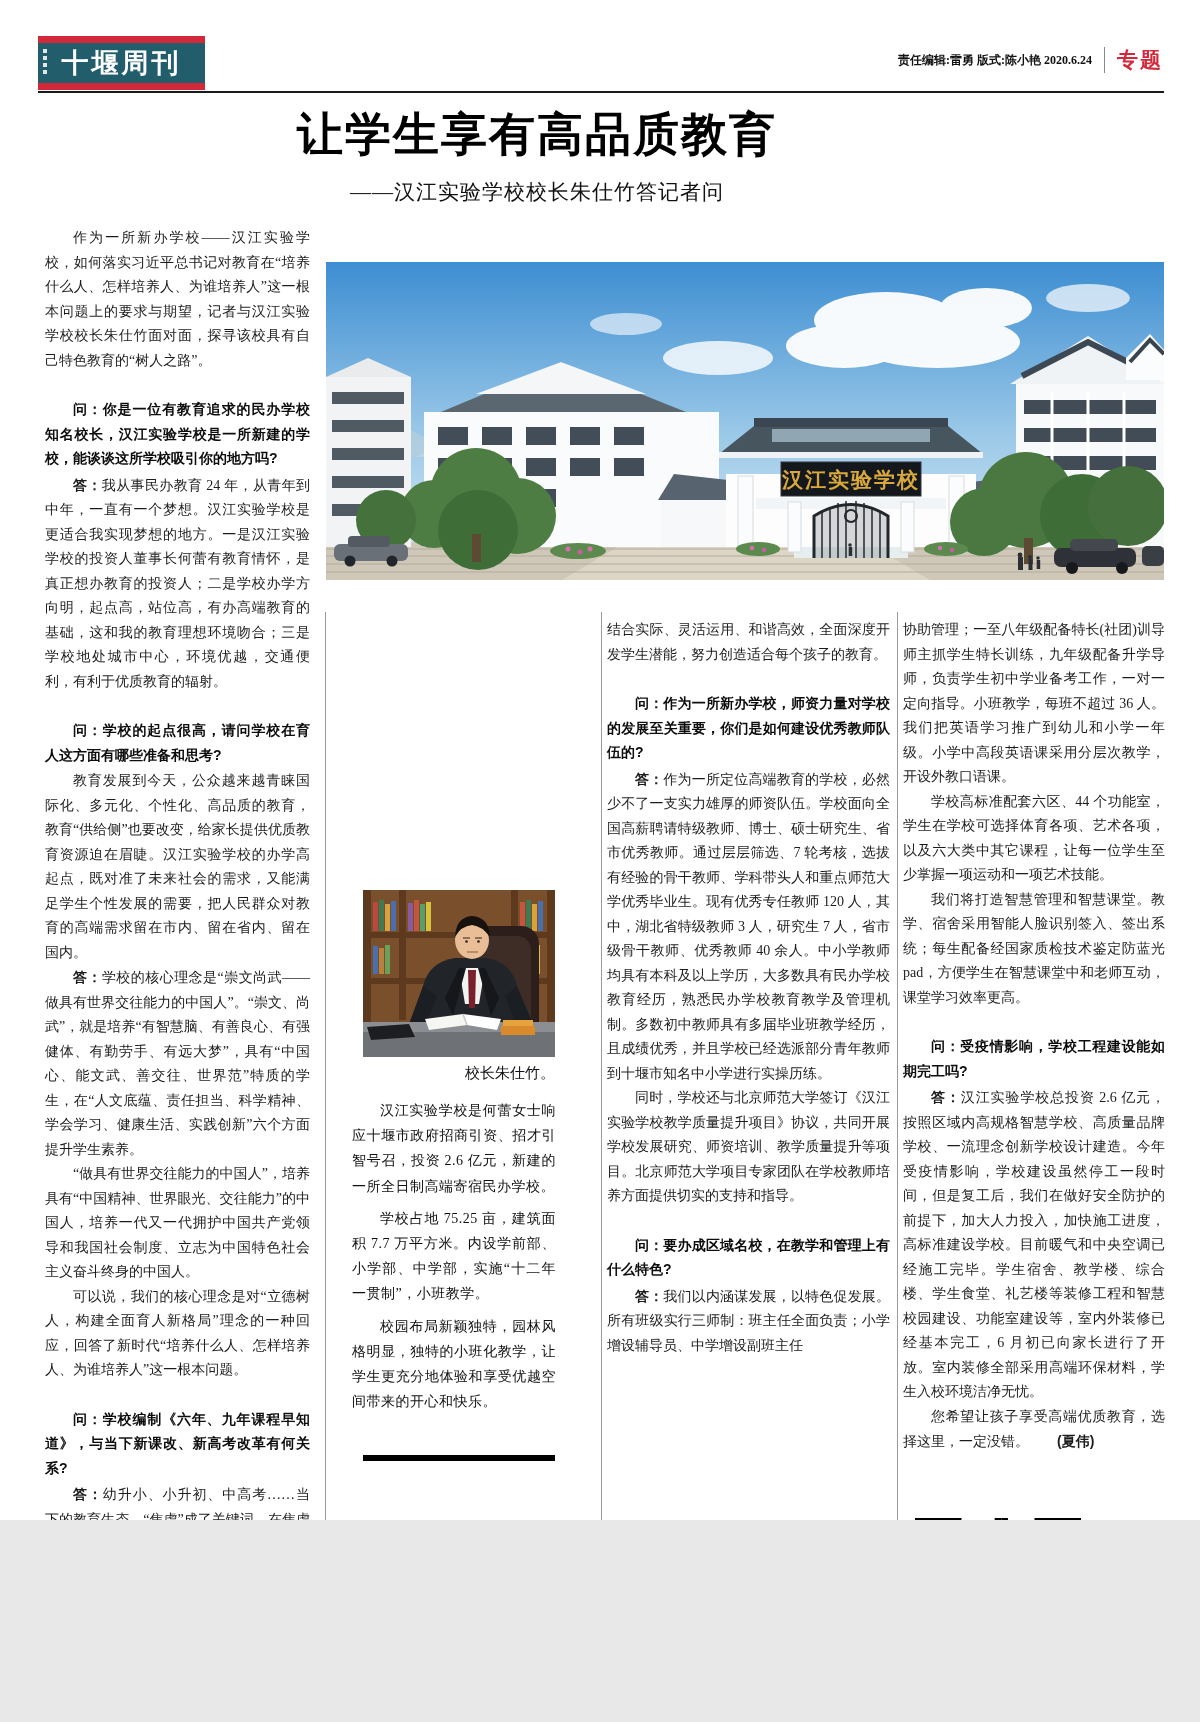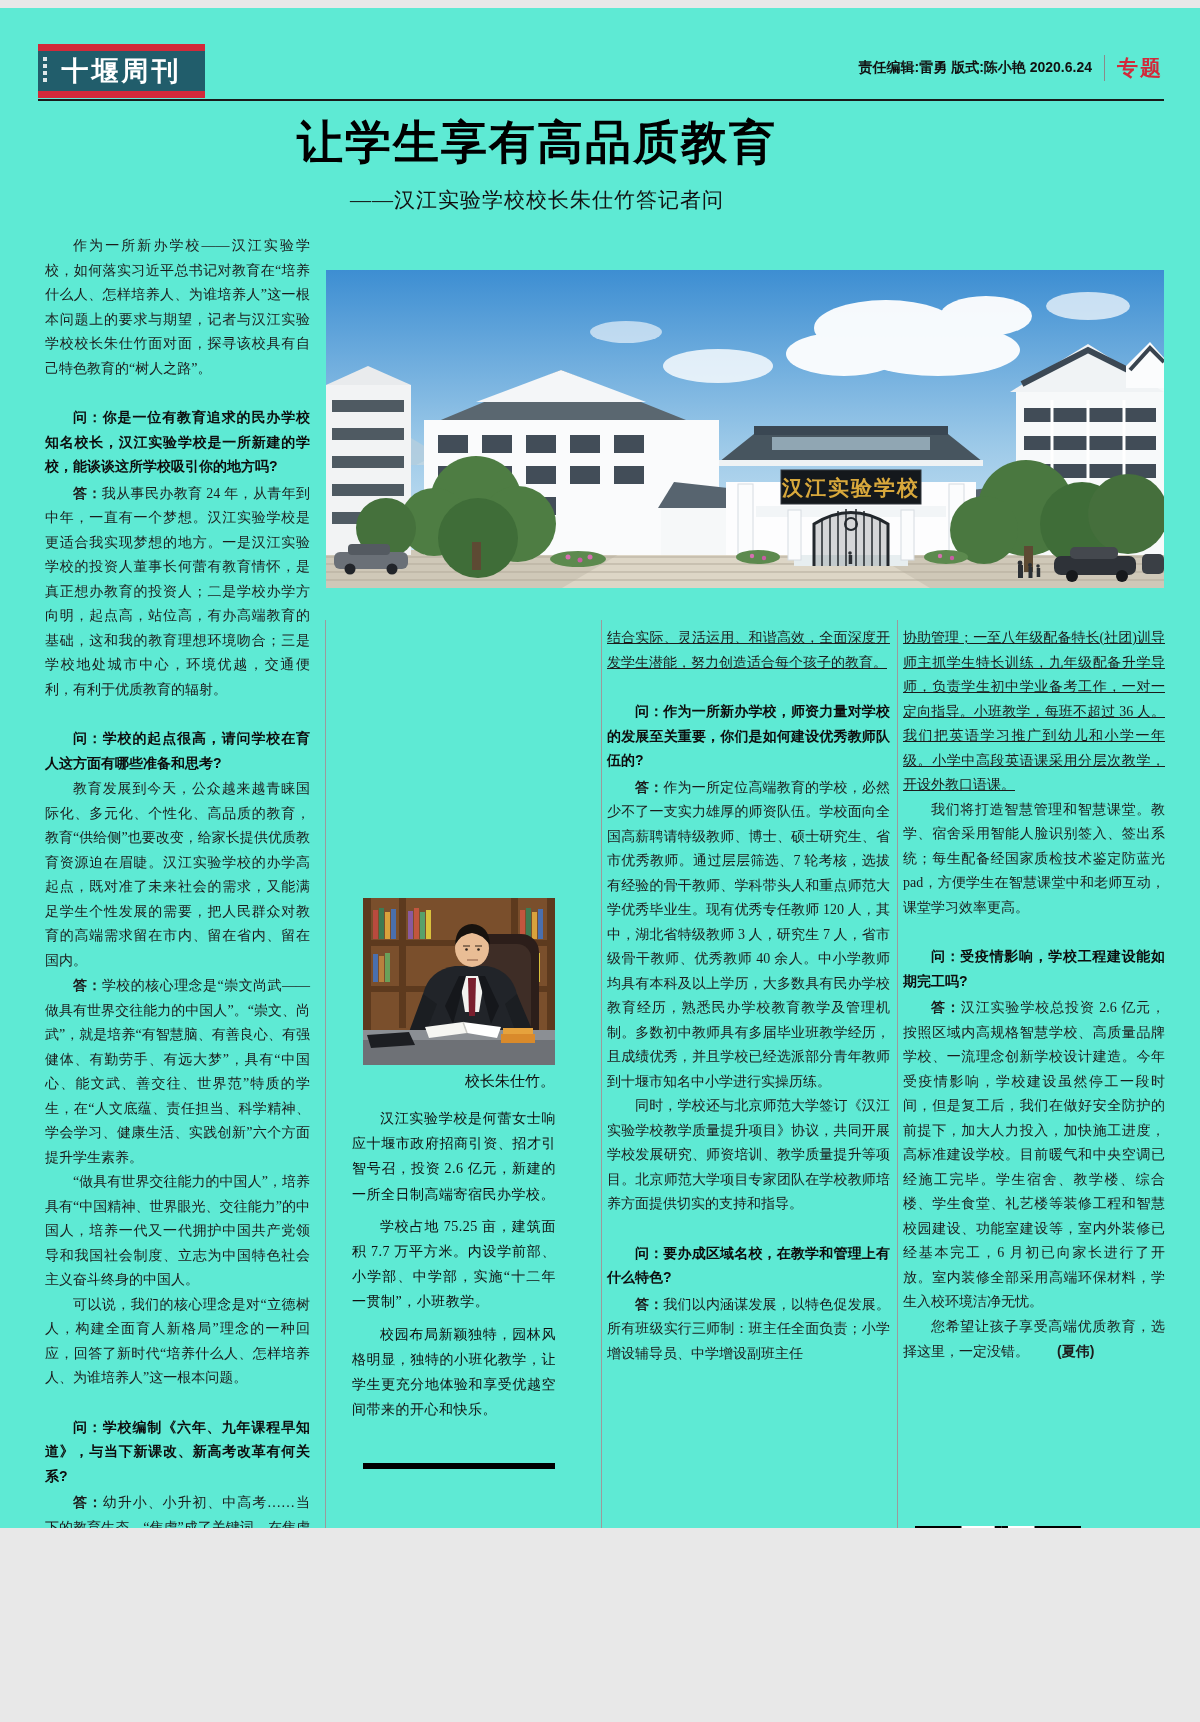--- a/index.html
+++ b/index.html
@@ -1,43 +1,43 @@
 <!DOCTYPE html>
 <html><head>
 <meta charset="utf-8">
 <style>
   html,body{margin:0;padding:0;background:#e8e8e8;}
-  #page{position:relative;width:1200px;height:1520px;background:#5eead4;margin:8px auto;overflow:hidden;
+  #page{position:relative;width:1200px;height:1520px;background:#ffffff;margin:0 auto;overflow:hidden;
         font-family:"Liberation Serif","DejaVu Serif",serif;color:#1c1c1c;}
   
   #masthead{position:absolute;left:38px;top:36px;width:167px;height:54px;}
   #masthead .band{height:7px;background:#d2293a;}
   #masthead .mid{height:40px;background:#215d6b;display:flex;align-items:center;justify-content:center;position:relative;}
   #masthead .mid .mtxt{color:#fff;font-family:"Liberation Sans","DejaVu Sans",sans-serif;font-weight:700;
         font-size:27px;letter-spacing:3px;line-height:1;}
   #masthead .side{position:absolute;left:5px;top:6px;width:4px;height:28px;display:flex;flex-direction:column;gap:3px;}
   #masthead .side i{display:block;width:4px;height:4px;background:rgba(255,255,255,.85);}
   #header-meta{position:absolute;top:46px;right:37px;display:flex;align-items:center;gap:12px;}
-  #header-meta .meta{font-family:Liberation Sans, sans-serif;font-weight:700;font-size:14px;color:#111;}
+  #header-meta .meta{font-family:Liberation Serif, serif;font-weight:700;font-size:12px;color:#111;}
   #header-meta .vsep{width:1px;height:26px;background:#8a8a8a;}
   #header-meta .tag{color:#d2293a;font-family:"Liberation Sans","DejaVu Sans",sans-serif;font-weight:700;font-size:21px;letter-spacing:2px;}
   #header-rule{position:absolute;left:38px;top:91px;width:1126px;height:2px;background:#1a1a1a;}
   
   #title-block{position:absolute;left:252px;top:106px;width:570px;text-align:center;}
   #title-block h1{margin:0;font-size:46px;font-weight:900;letter-spacing:2px;color:#000;line-height:1.25;}
   #title-block .sub{margin-top:14px;font-size:21px;color:#111;letter-spacing:1px;}
   
   #hero{position:absolute;left:326px;top:262px;width:838px;height:318px;overflow:hidden;}
   
   .col{position:absolute;font-size:14px;line-height:24.5px;text-align:justify;color:#1c1c1c;}
   #col1{left:45px;top:226px;width:265px;}
   #col3{left:607px;top:618px;width:283px;}
   #col4{left:903px;top:618px;width:262px;}
   .para{margin:0;text-indent:2em;}
-  .para.cont{text-indent:0;text-decoration:underline;}
+  .para.cont{text-indent:0;}
   .para.q{font-family:"Liberation Sans","DejaVu Sans",sans-serif;font-weight:700;margin-top:24px;margin-bottom:2px;color:#0d0d0d;}
   .para b.lead{font-family:"Liberation Sans","DejaVu Sans",sans-serif;}
   .para .tail{font-family:"Liberation Sans","DejaVu Sans",sans-serif;font-weight:700;margin-left:2em;}
   .vdiv{position:absolute;top:612px;height:1080px;width:1px;background:#9b9b9b;}
   
   #portrait{position:absolute;left:363px;top:890px;width:192px;height:167px;}
   #portrait-caption{position:absolute;left:363px;top:1064px;width:192px;text-align:right;font-size:15px;color:#111;}
   #sidebar{position:absolute;left:352px;top:1098px;width:204px;font-size:14px;line-height:25.2px;
            letter-spacing:.5px;text-align:justify;color:#101010;}
   #sidebar .para{margin:0 0 7px 0;}
@@ -276,20 +276,21 @@
   <div id="col3" class="col">
       <p class="para cont">结合实际、灵活运用、和谐高效，全面深度开发学生潜能，努力创造适合每个孩子的教育。</p>
       <p class="para q">问：作为一所新办学校，师资力量对学校的发展至关重要，你们是如何建设优秀教师队伍的?</p>
       <p class="para a"><b class="lead">答：</b>作为一所定位高端教育的学校，必然少不了一支实力雄厚的师资队伍。学校面向全国高薪聘请特级教师、博士、硕士研究生、省市优秀教师。通过层层筛选、7 轮考核，选拔有经验的骨干教师、学科带头人和重点师范大学优秀毕业生。现有优秀专任教师 120 人，其中，湖北省特级教师 3 人，研究生 7 人，省市级骨干教师、优秀教师 40 余人。中小学教师均具有本科及以上学历，大多数具有民办学校教育经历，熟悉民办学校教育教学及管理机制。多数初中教师具有多届毕业班教学经历，且成绩优秀，并且学校已经选派部分青年教师到十堰市知名中小学进行实操历练。</p>
       <p class="para p">同时，学校还与北京师范大学签订《汉江实验学校教学质量提升项目》协议，共同开展学校发展研究、师资培训、教学质量提升等项目。北京师范大学项目专家团队在学校教师培养方面提供切实的支持和指导。</p>
       <p class="para q">问：要办成区域名校，在教学和管理上有什么特色?</p>
       <p class="para a"><b class="lead">答：</b>我们以内涵谋发展，以特色促发展。所有班级实行三师制：班主任全面负责；小学增设辅导员、中学增设副班主任</p>
     </div>
   <div id="col4" class="col">
       <p class="para cont">协助管理；一至八年级配备特长(社团)训导师主抓学生特长训练，九年级配备升学导师，负责学生初中学业备考工作，一对一定向指导。小班教学，每班不超过 36 人。我们把英语学习推广到幼儿和小学一年级。小学中高段英语课采用分层次教学，开设外教口语课。</p>
+      <p class="para p">学校高标准配套六区、44 个功能室，学生在学校可选择体育各项、艺术各项，以及六大类中其它课程，让每一位学生至少掌握一项运动和一项艺术技能。</p>
       <p class="para p">我们将打造智慧管理和智慧课堂。教学、宿舍采用智能人脸识别签入、签出系统；每生配备经国家质检技术鉴定防蓝光 pad，方便学生在智慧课堂中和老师互动，课堂学习效率更高。</p>
       <p class="para q">问：受疫情影响，学校工程建设能如期完工吗?</p>
       <p class="para a"><b class="lead">答：</b>汉江实验学校总投资 2.6 亿元，按照区域内高规格智慧学校、高质量品牌学校、一流理念创新学校设计建造。今年受疫情影响，学校建设虽然停工一段时间，但是复工后，我们在做好安全防护的前提下，加大人力投入，加快施工进度，高标准建设学校。目前暖气和中央空调已经施工完毕。学生宿舍、教学楼、综合楼、学生食堂、礼艺楼等装修工程和智慧校园建设、功能室建设等，室内外装修已经基本完工，6 月初已向家长进行了开放。室内装修全部采用高端环保材料，学生入校环境洁净无忧。</p>
       <p class="para p">您希望让孩子享受高端优质教育，选择这里，一定没错。<span class="tail">(夏伟)</span></p>
     </div>
 
   <div id="portrait">
     <svg width="192" height="167" viewBox="0 0 192 167" xmlns="http://www.w3.org/2000/svg">
       <rect x="0" y="0" width="192" height="167" fill="#7a4f2c"></rect>
 

